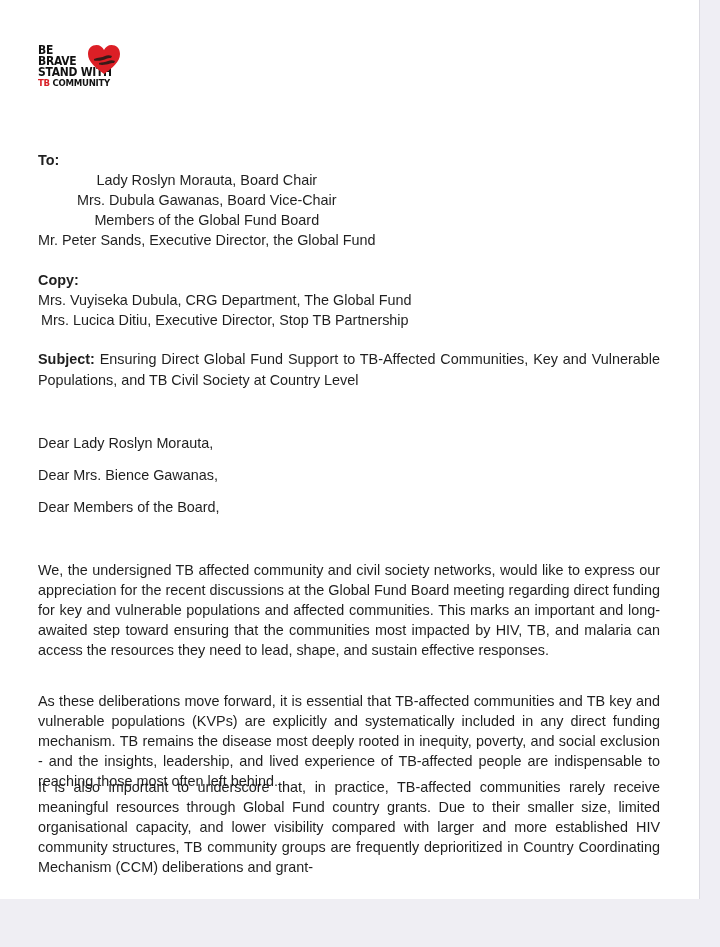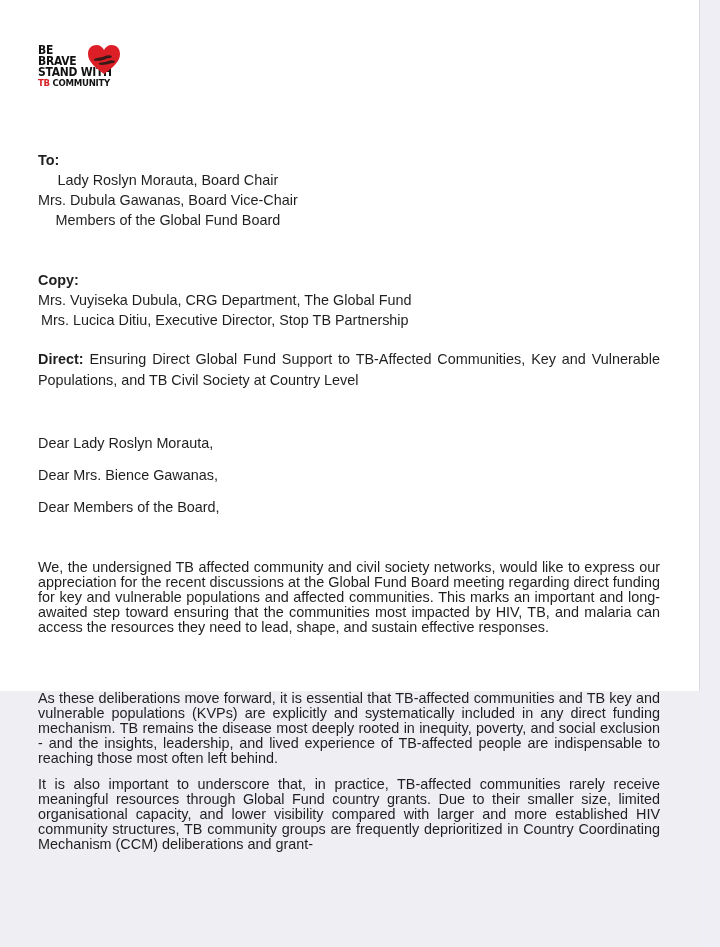--- a/index.html
+++ b/index.html
@@ -8,21 +8,21 @@
       width: 720px;
       height: 947px;
       overflow: hidden;
       background: #efeef3;
     }
     .page {
       position: absolute;
       left: 0;
       top: 0;
       width: 700px;
-      height: 691px;
+      height: 899px;
       background: #ffffff;
       border-right: 1px solid #dcdbe2;
       box-sizing: border-box;
     }
     .right-strip {
       position: absolute;
       left: 700px;
       top: 0;
       width: 20px;
       height: 947px;
@@ -99,21 +99,21 @@
     .salutations .sal {
       display: block;
       line-height: 20px;
       margin-bottom: 12px;
       white-space: nowrap;
     }
     .para {
       position: absolute;
       left: 0;
       width: 622px;
-      line-height: 15px;
+      line-height: 20px;
       text-align: justify;
       text-align-last: left;
     }
     .p1 { top: 410px; }
     .p2 { top: 541px; }
     .p3 { top: 627px; }
   </style>
 </head>
 <body>
 
@@ -131,29 +131,30 @@
     </svg>
   </div>
 
   <div class="doc">
 
     <div class="to-block block-lines">
       <span class="label">To:</span>
       <span class="ln">Lady Roslyn Morauta, Board Chair</span>
       <span class="ln">Mrs. Dubula Gawanas, Board Vice-Chair</span>
       <span class="ln">Members of the Global Fund Board</span>
+      <span class="ln">Mr. Peter Sands, Executive Director, the Global Fund</span>
     </div>
 
     <div class="copy-block block-lines">
       <span class="label">Copy:</span>
       <span class="ln">Mrs. Vuyiseka Dubula, CRG Department, The Global Fund</span>
       <span class="ln">Mrs. Lucica Ditiu, Executive Director, Stop TB Partnership</span>
     </div>
 
-    <div class="subject-block"><span class="label-inline">Direct:</span><span> Ensuring Direct Global Fund Support to TB-Affected Communities, Key and Vulnerable Populations, and TB Civil Society at Country Level</span></div>
+    <div class="subject-block"><span class="label-inline">Subject:</span><span> Ensuring Direct Global Fund Support to TB-Affected Communities, Key and Vulnerable Populations, and TB Civil Society at Country Level</span></div>
 
     <div class="salutations">
       <span class="sal">Dear Lady Roslyn Morauta,</span>
       <span class="sal">Dear Mrs. Bience Gawanas,</span>
       <span class="sal">Dear Members of the Board,</span>
     </div>
 
     <p class="para p1" style="margin:0;">We, the undersigned TB affected community and civil society networks, would like to express our appreciation for the recent discussions at the Global Fund Board meeting regarding direct funding for key and vulnerable populations and affected communities. This marks an important and long-awaited step toward ensuring that the communities most impacted by HIV, TB, and malaria can access the resources they need to lead, shape, and sustain effective responses.</p>
     <p class="para p2" style="margin:0;">As these deliberations move forward, it is essential that TB-affected communities and TB key and vulnerable populations (KVPs) are explicitly and systematically included in any direct funding mechanism. TB remains the disease most deeply rooted in inequity, poverty, and social exclusion - and the insights, leadership, and lived experience of TB-affected people are indispensable to reaching those most often left behind.</p>
     <p class="para p3 cut" style="margin:0;">It is also important to underscore that, in practice, TB-affected communities rarely receive meaningful resources through Global Fund country grants. Due to their smaller size, limited organisational capacity, and lower visibility compared with larger and more established HIV community structures, TB community groups are frequently deprioritized in Country Coordinating Mechanism (CCM) deliberations and grant-</p>

